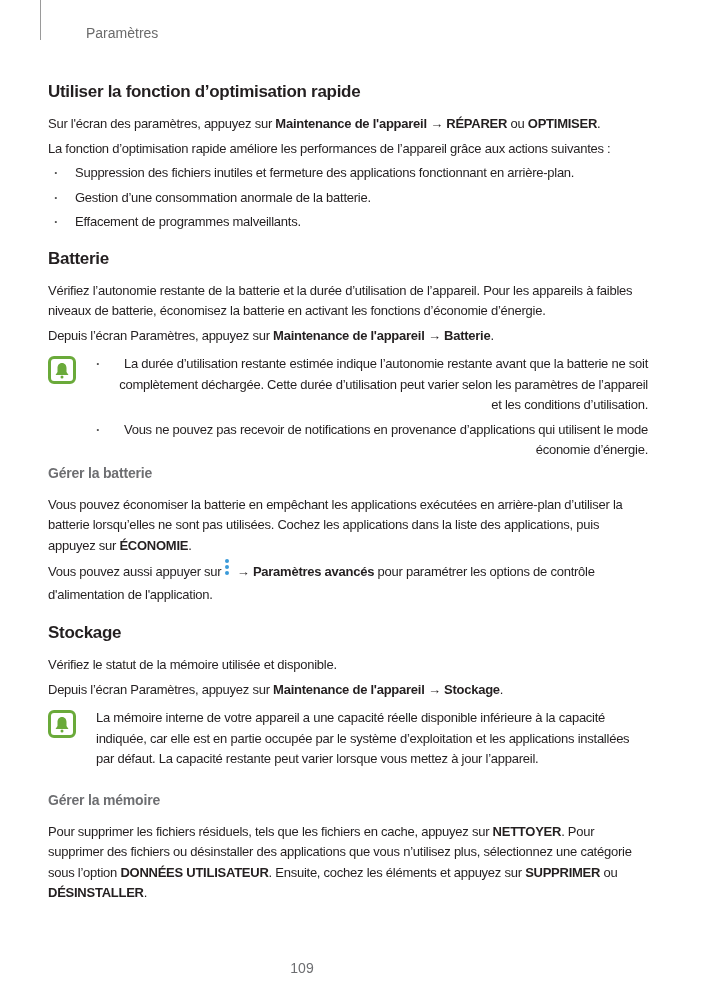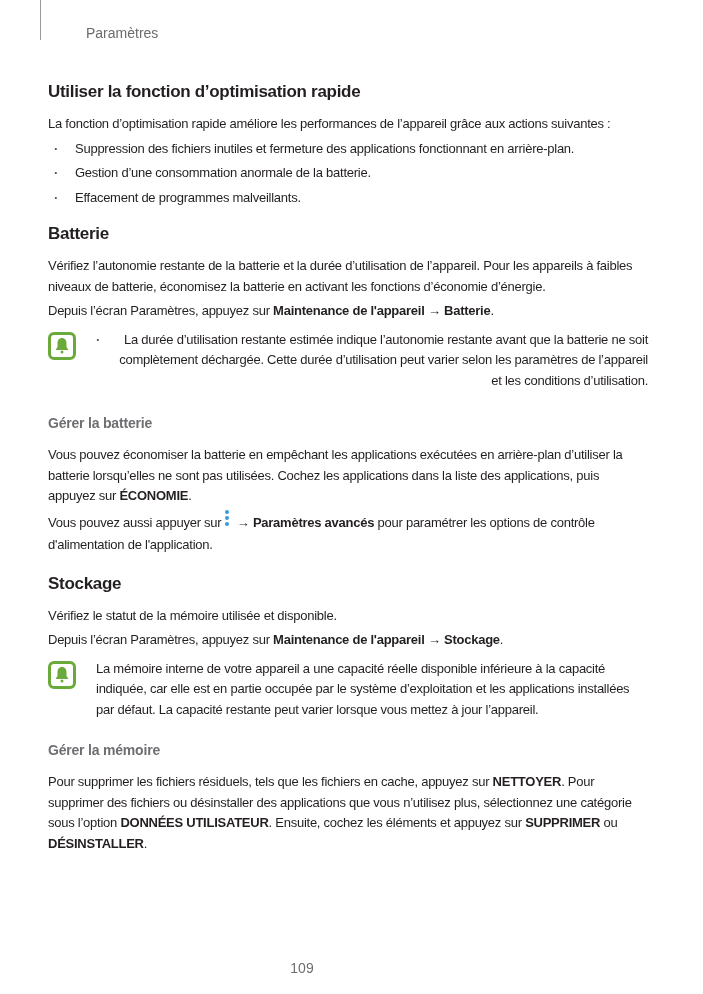--- a/index.html
+++ b/index.html
@@ -27,20 +27,21 @@
 </style>
 </head>
 <body>
 
 <div class="vbar"></div>
 <div class="header">Paramètres</div>
 
 <div class="content">
 
   <div class="h1">Utiliser la fonction d’optimisation rapide</div>
+  <p class="p"><span>Sur l'écran des paramètres, appuyez sur </span><b>Maintenance de l'appareil</b><span> → </span><b>RÉPARER</b><span> ou </span><b>OPTIMISER</b><span>.</span></p>
   <p class="p">La fonction d’optimisation rapide améliore les performances de l’appareil grâce aux actions suivantes :</p>
   <ul class="bullets">
     <li>Suppression des fichiers inutiles et fermeture des applications fonctionnant en arrière-plan.</li>
     <li>Gestion d’une consommation anormale de la batterie.</li>
     <li>Effacement de programmes malveillants.</li>
   </ul>
 
   <div class="h1" style="margin-top:16px;">Batterie</div>
   <p class="p">Vérifiez l’autonomie restante de la batterie et la durée d’utilisation de l’appareil. Pour les appareils à faibles niveaux de batterie, économisez la batterie en activant les fonctions d’économie d’énergie.</p>
   <p class="p"><span>Depuis l’écran Paramètres, appuyez sur </span><b>Maintenance de l'appareil</b><span> → </span><b>Batterie</b><span>.</span></p>
@@ -48,25 +49,26 @@
   <div class="note">
     <div class="note-icon">
       <svg width="16" height="17" viewBox="0 0 16 17">
           <path d="M8 1 C5 1 3.5 3.5 3.5 6 L3.5 10 L1.5 13 L14.5 13 L12.5 10 L12.5 6 C12.5 3.5 11 1 8 1 Z" fill="#6aaa3a"></path>
           <circle cx="8" cy="15" r="1.5" fill="#6aaa3a"></circle>
         </svg>
     </div>
     <div class="note-body">
       <ul class="bullets">
         <li>La durée d’utilisation restante estimée indique l’autonomie restante avant que la batterie ne soit complètement déchargée. Cette durée d’utilisation peut varier selon les paramètres de l’appareil et les conditions d’utilisation.</li>
+        <li>Vous ne pouvez pas recevoir de notifications en provenance d’applications qui utilisent le mode économie d’énergie.</li>
       </ul>
     </div>
   </div>
 
-  <div class="h2" style="margin-top:20px;">Gérer la batterie</div>
+  <div class="h2" style="">Gérer la batterie</div>
   <p class="p"><span>Vous pouvez économiser la batterie en empêchant les applications exécutées en arrière-plan d’utiliser la batterie lorsqu’elles ne sont pas utilisées. Cochez les applications dans la liste des applications, puis appuyez sur </span><b>ÉCONOMIE</b><span>.</span></p>
   <p class="p"><span>Vous pouvez aussi appuyer sur</span><span class="more-icon"><svg width="6" height="18" viewBox="0 0 6 18">
           <circle cx="3" cy="3" r="2" fill="#3a9ad9"></circle>
           <circle cx="3" cy="9" r="2" fill="#3a9ad9"></circle>
           <circle cx="3" cy="15" r="2" fill="#3a9ad9"></circle>
         </svg></span><span> → </span><b>Paramètres avancés</b><span> pour paramétrer les options de contrôle d'alimentation de l'application.</span></p>
 
   <div class="h1" style="margin-top:18px;">Stockage</div>
   <p class="p">Vérifiez le statut de la mémoire utilisée et disponible.</p>
   <p class="p"><span>Depuis l’écran Paramètres, appuyez sur </span><b>Maintenance de l'appareil</b><span> → </span><b>Stockage</b><span>.</span></p>

